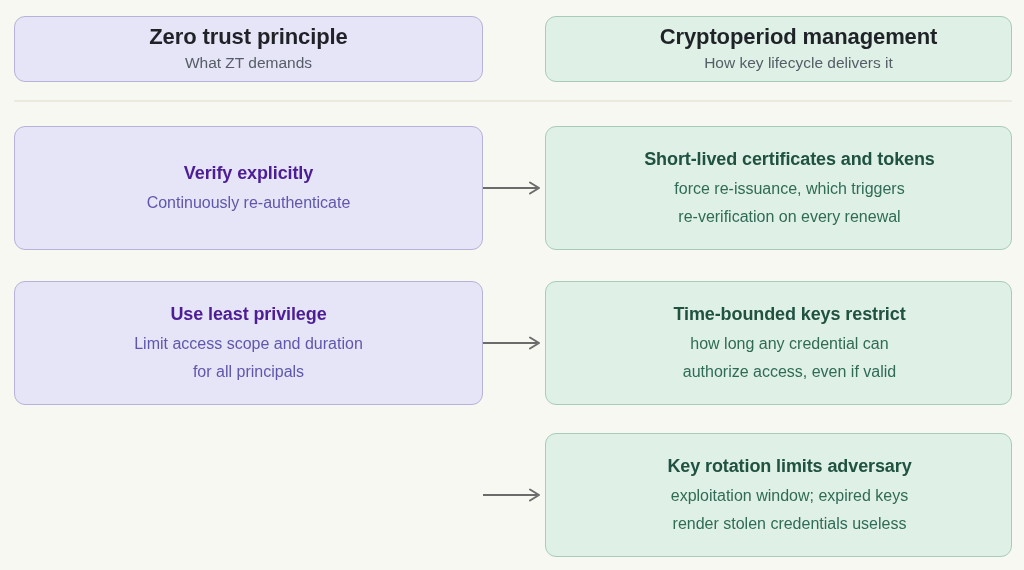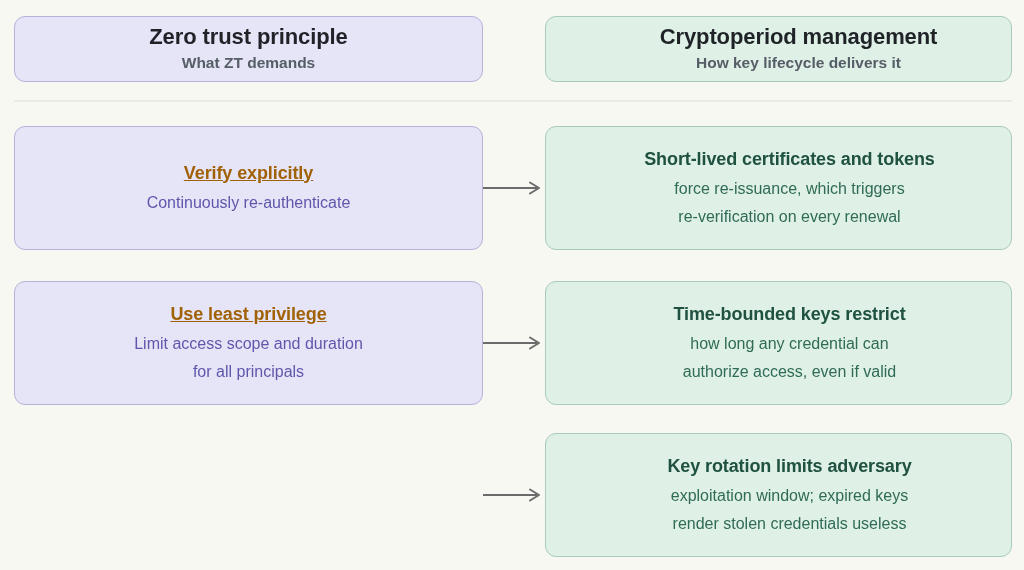--- a/index.html
+++ b/index.html
@@ -63,21 +63,21 @@
 
   .header-title {
     font-size: 22px;
     font-weight: bold;
     color: #1f2328;
     line-height: 26px;
     letter-spacing: -0.1px;
   }
   .header-sub {
     font-size: 15.5px;
-    font-weight: bold;
+    font-weight: normal;
     color: #555d66;
     line-height: 22px;
     margin-top: 2px;
   }
 
   .divider {
     position: absolute;
     left: 14px;
     top: 100px;
     width: 998px;
@@ -91,21 +91,21 @@
     padding: 6px 18px;
   }
 
   .row-card-title {
     font-size: 18px;
     font-weight: bold;
     line-height: 26px;
     letter-spacing: -0.1px;
     margin-bottom: 3px;
   }
-  .left .row-card-title { color: #a16207; text-decoration: underline; }
+  .left .row-card-title { color: #4c1d95; }
   .right .row-card-title { color: #205242; }
 
   .row-card-line {
     font-size: 16px;
     font-weight: normal;
     line-height: 28px;
   }
   .left .row-card-line { color: #5f57ac; }
   .right .row-card-line { color: #2f6b55; }
 

